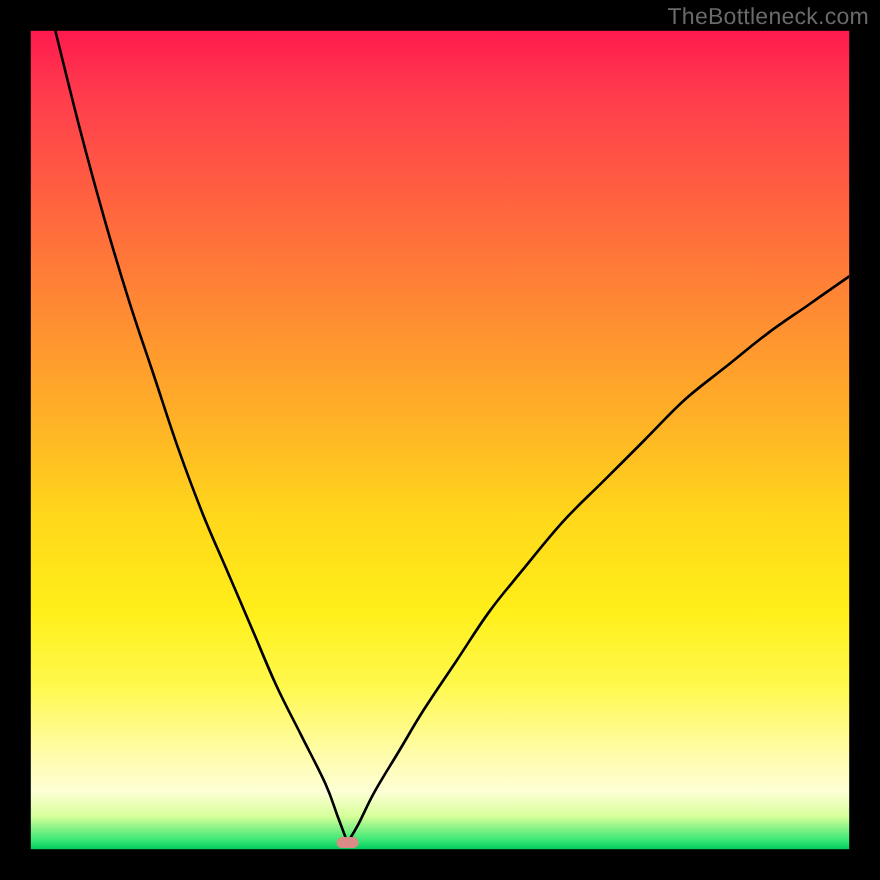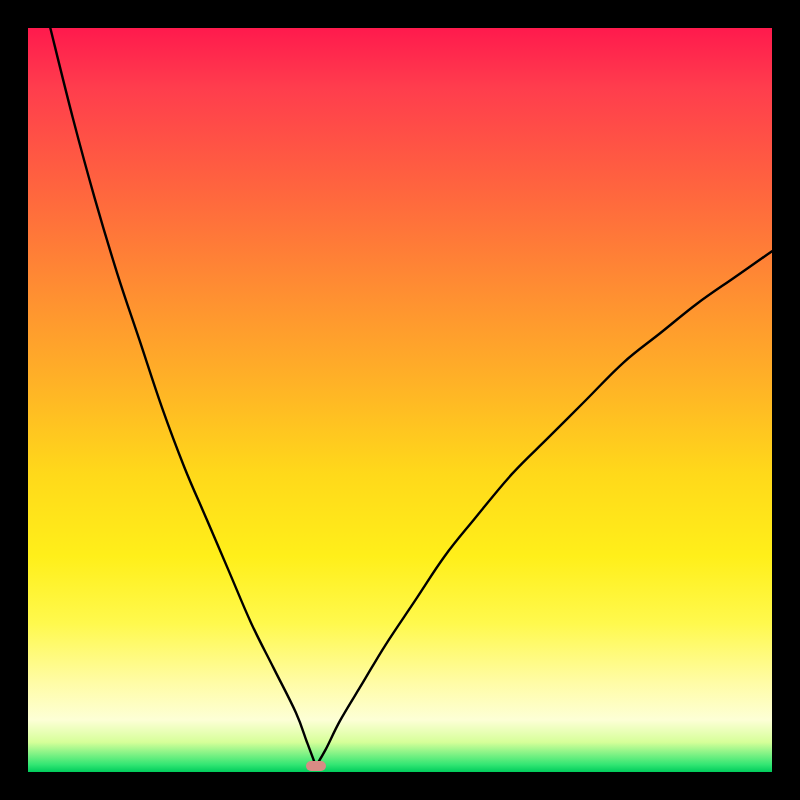--- a/index.html
+++ b/index.html
@@ -61,20 +61,21 @@
     height: 10px;
     background: #d98b85;
     border-radius: 5px;
     transform: translate(-50%, -50%);
   }
 </style>
 </head>
 <body>
 
 <div class="frame">
+  <div class="watermark">TheBottleneck.com</div>
   <div class="plot">
     <svg class="curve" viewBox="0 0 744 744" preserveAspectRatio="none">
       <path id="left-path" fill="none" stroke="#000" stroke-width="2.4" stroke-linecap="round" stroke-linejoin="round" d="M 22.32 0.00 C 26.34 16.07, 36.60 58.48, 44.64 89.28 C 52.68 120.08, 58.92 143.00, 66.96 171.12 C 75.00 199.24, 81.24 220.08, 89.28 245.52 C 97.32 270.96, 103.56 288.37, 111.60 312.48 C 119.64 336.59, 125.88 356.67, 133.92 379.44 C 141.96 402.21, 148.20 418.87, 156.24 438.96 C 164.28 459.05, 170.52 472.29, 178.56 491.04 C 186.60 509.79, 192.84 524.37, 200.88 543.12 C 208.92 561.87, 215.16 577.79, 223.20 595.20 C 231.24 612.61, 237.48 623.77, 245.52 639.84 C 253.56 655.91, 261.81 671.09, 267.84 684.48 C 273.87 697.87, 275.38 704.60, 279.00 714.24 C 282.62 723.88, 286.32 733.76, 287.93 738.05"></path>
       <path id="right-path" fill="none" stroke="#000" stroke-width="2.4" stroke-linecap="round" stroke-linejoin="round" d="M 287.93 738.05 C 289.67 735.10, 293.18 729.98, 297.60 721.68 C 302.02 713.38, 305.78 703.97, 312.48 691.92 C 319.18 679.87, 326.76 668.11, 334.80 654.72 C 342.84 641.33, 347.75 632.25, 357.12 617.52 C 366.49 602.79, 376.17 588.95, 386.88 572.88 C 397.59 556.81, 405.93 542.97, 416.64 528.24 C 427.35 513.51, 434.35 505.77, 446.40 491.04 C 458.45 476.31, 470.21 461.13, 483.60 446.40 C 496.99 431.67, 507.41 422.59, 520.80 409.20 C 534.19 395.81, 544.61 385.39, 558.00 372.00 C 571.39 358.61, 581.81 346.85, 595.20 334.80 C 608.59 322.75, 619.01 315.75, 632.40 305.04 C 645.79 294.33, 656.21 285.32, 669.60 275.28 C 682.99 265.24, 693.41 258.61, 706.80 249.24 C 720.19 239.87, 737.30 227.89, 744.00 223.20"></path>
     </svg>
     <div id="min-marker" class="pill" style="left: 287.928px; top: 738.048px; background: rgb(217, 139, 133);"></div>
   </div>
 </div>
 
 </body></html>

